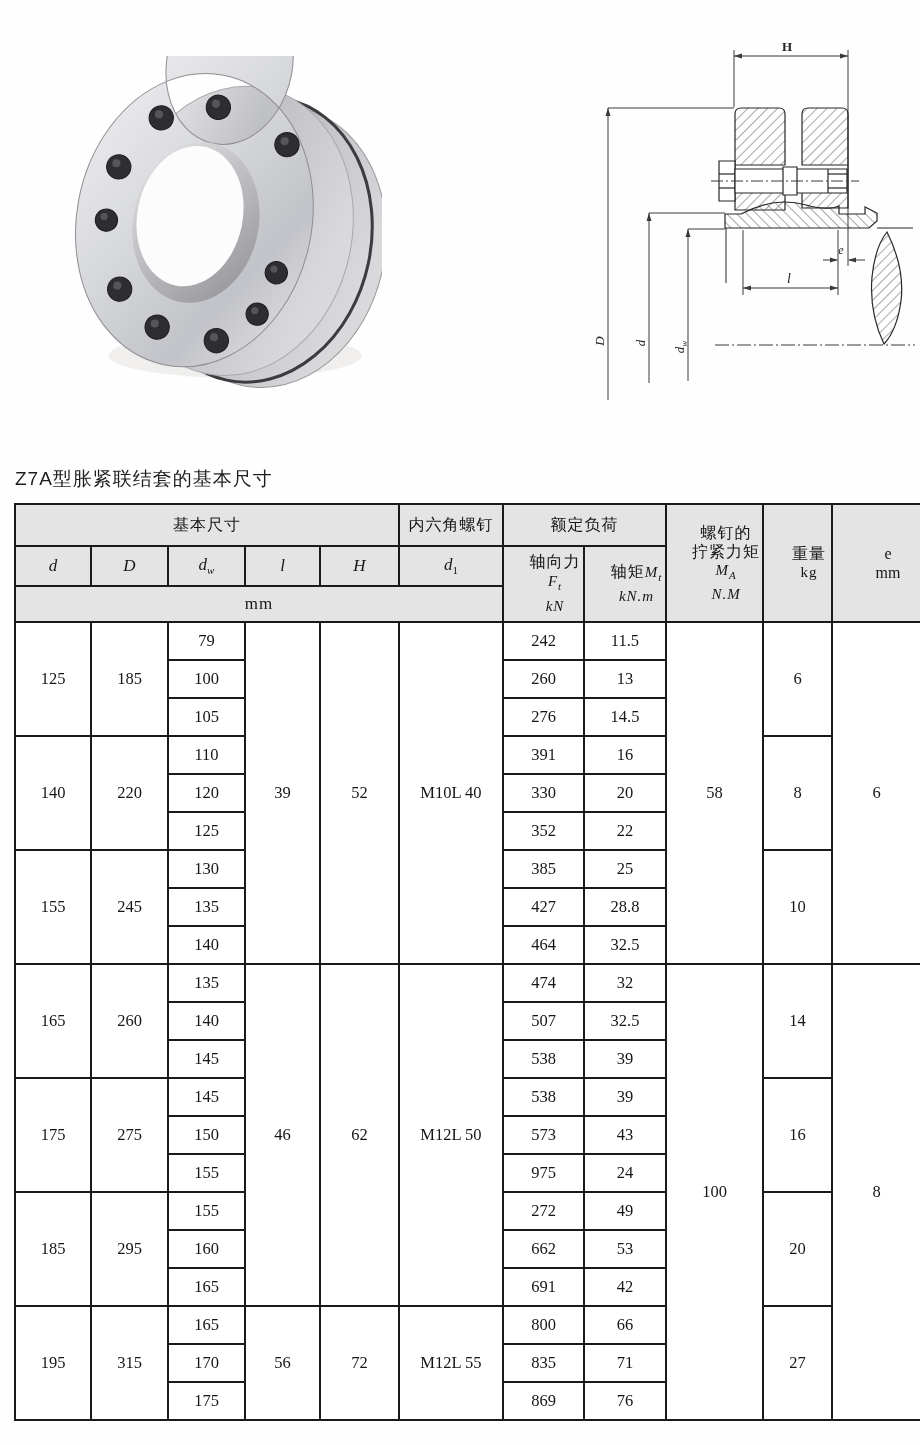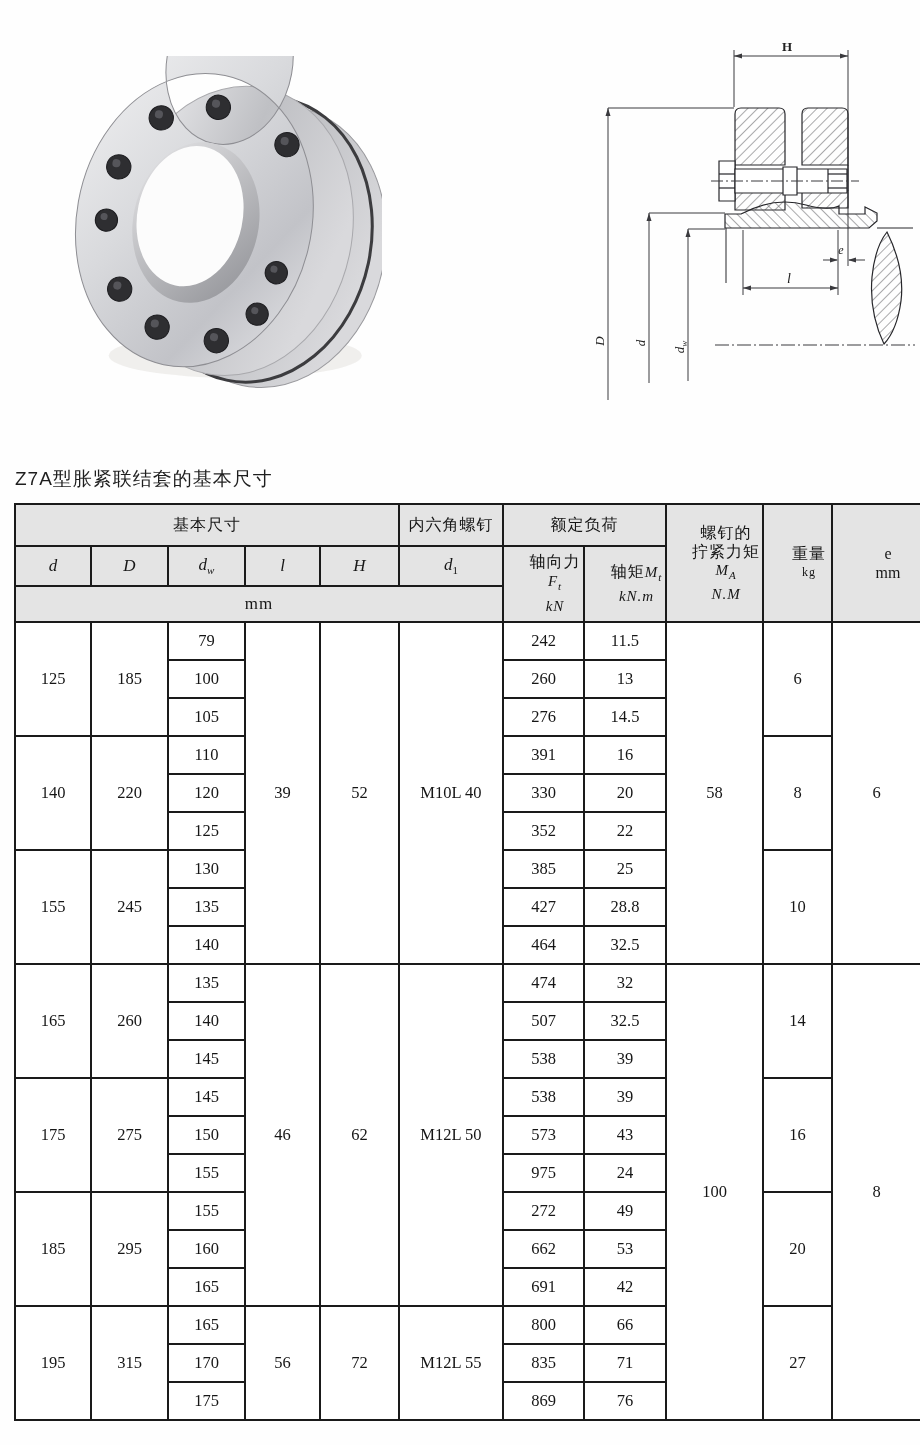--- a/index.html
+++ b/index.html
@@ -201,21 +201,21 @@
         <th class="cn">内六角螺钉</th>
         <th colspan="2" class="cn">额定负荷</th>
         <th rowspan="3" class="cn">
           <div class="hline">螺钉的</div>
           <div class="hline">拧紧力矩</div>
           <div class="hline varline"><i>M</i><sub>A</sub></div>
           <div class="hline varline">N.M</div>
         </th>
         <th rowspan="3" class="cn">
           <div class="hline">重量</div>
-          <div class="hline" style="font-size:12px">kg</div>
+          <div class="hline" style="font-size:15px">kg</div>
         </th>
         <th rowspan="3">
           <div class="hline" style="font-size:16px">e</div>
           <div class="hline" style="font-size:16px">mm</div>
         </th>
       </tr>
       <tr class="hr2">
         <th class="var">d</th>
         <th class="var">D</th>
         <th><i class="var">d</i><sub>w</sub></th>

